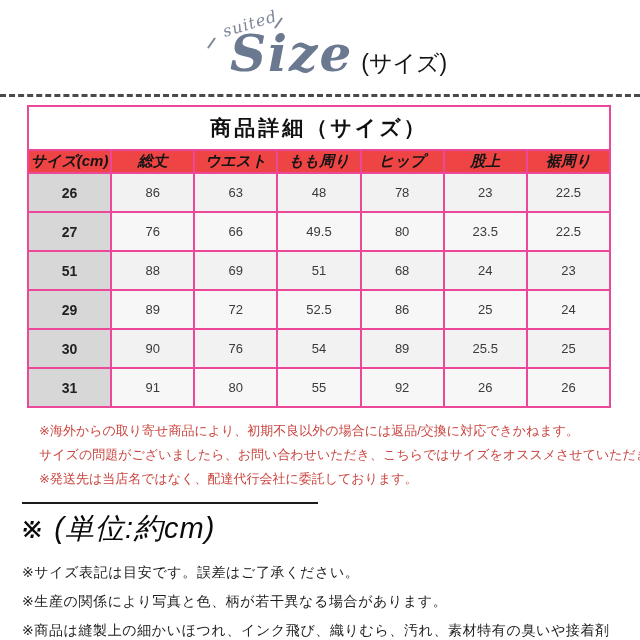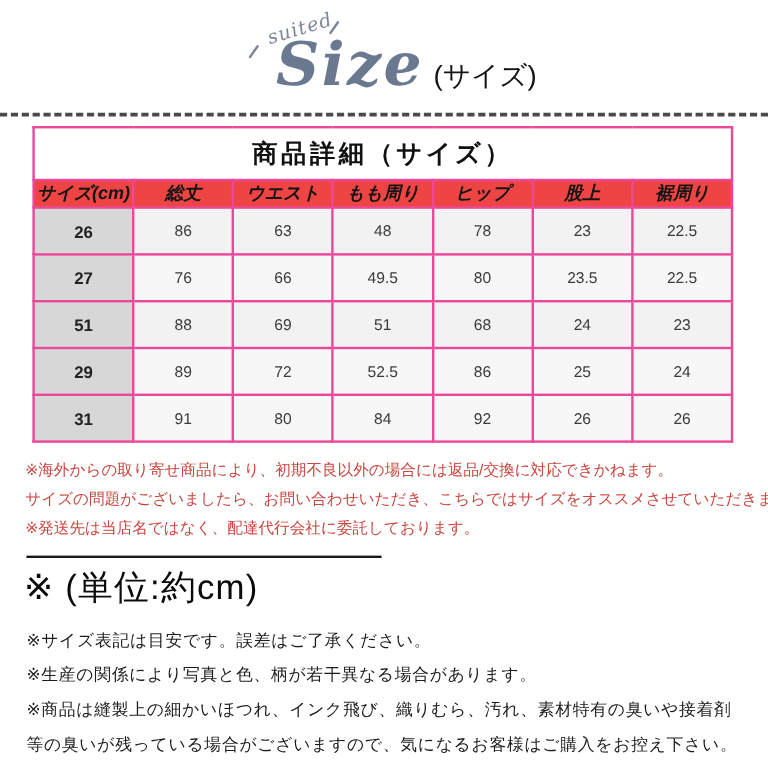--- a/index.html
+++ b/index.html
@@ -38,25 +38,25 @@
     font-weight: bold; font-size: 21px; color: #111; padding: 7px 0; letter-spacing: 3px;
   }
   .size-table th {
     background: #ef4444; font-size: 15px; font-weight: bold; color: #141414; padding: 1px 0; font-style: italic;
   }
   .size-table td.m-cell { background: #f2f2f2; font-size: 13px; color: #3a3a3a; padding: 11px 0; }
   .size-table tr.alt td.m-cell { background: #f7f7f7; }
   .size-table td.s-cell { background: #d7d7d7; font-size: 14px; font-weight: bold; color: #222; padding: 7px 0; }
 
   
-  .red-notes { margin: 11px 0 0 21px; color: #c9453f; font-size: 13px; line-height: 24px; white-space: nowrap; }
+  .red-notes { margin: 11px 0 0 39px; color: #c9453f; font-size: 13px; line-height: 24px; white-space: nowrap; }
 
   
   .solid-sep { border: none; border-top: 2px solid #1a1a1a; width: 296px; margin: 11px 0 0 22px; }
-  .unit-note { font-size: 29px; color: #0a0a0a; margin: 5px 0 0 20px; letter-spacing: 1px; }
+  .unit-note { font-size: 29px; color: #0a0a0a; margin: 5px 0 0 20px; letter-spacing: 1px; font-style: italic; }
 
   
   .black-notes { margin: 9px 0 0 22px; width: 600px; color: #1c1c1c;
     font-size: 14px; line-height: 29px; letter-spacing: 0.6px; }
 </style>
 </head>
 <body>
 
 <div class="logo">
   <span class="suited-script">suited</span>
@@ -113,25 +113,34 @@
     </tr>
     <tr class="alt">
       <td class="s-cell">29</td>
       <td class="m-cell">89</td>
       <td class="m-cell">72</td>
       <td class="m-cell">52.5</td>
       <td class="m-cell">86</td>
       <td class="m-cell">25</td>
       <td class="m-cell">24</td>
     </tr>
+    <tr>
+      <td class="s-cell">30</td>
+      <td class="m-cell">90</td>
+      <td class="m-cell">76</td>
+      <td class="m-cell">54</td>
+      <td class="m-cell">89</td>
+      <td class="m-cell">25.5</td>
+      <td class="m-cell">25</td>
+    </tr>
     <tr class="alt">
       <td class="s-cell">31</td>
       <td class="m-cell">91</td>
       <td class="m-cell">80</td>
-      <td class="m-cell">84</td>
+      <td class="m-cell">55</td>
       <td class="m-cell">92</td>
       <td class="m-cell">26</td>
       <td class="m-cell">26</td>
     </tr>
   </tbody>
 </table>
 
 <div class="red-notes">
   <div>※海外からの取り寄せ商品により、初期不良以外の場合には返品/交換に対応できかねます。</div>
   <div>サイズの問題がございましたら、お問い合わせいただき、こちらではサイズをオススメさせていただきます。</div>

